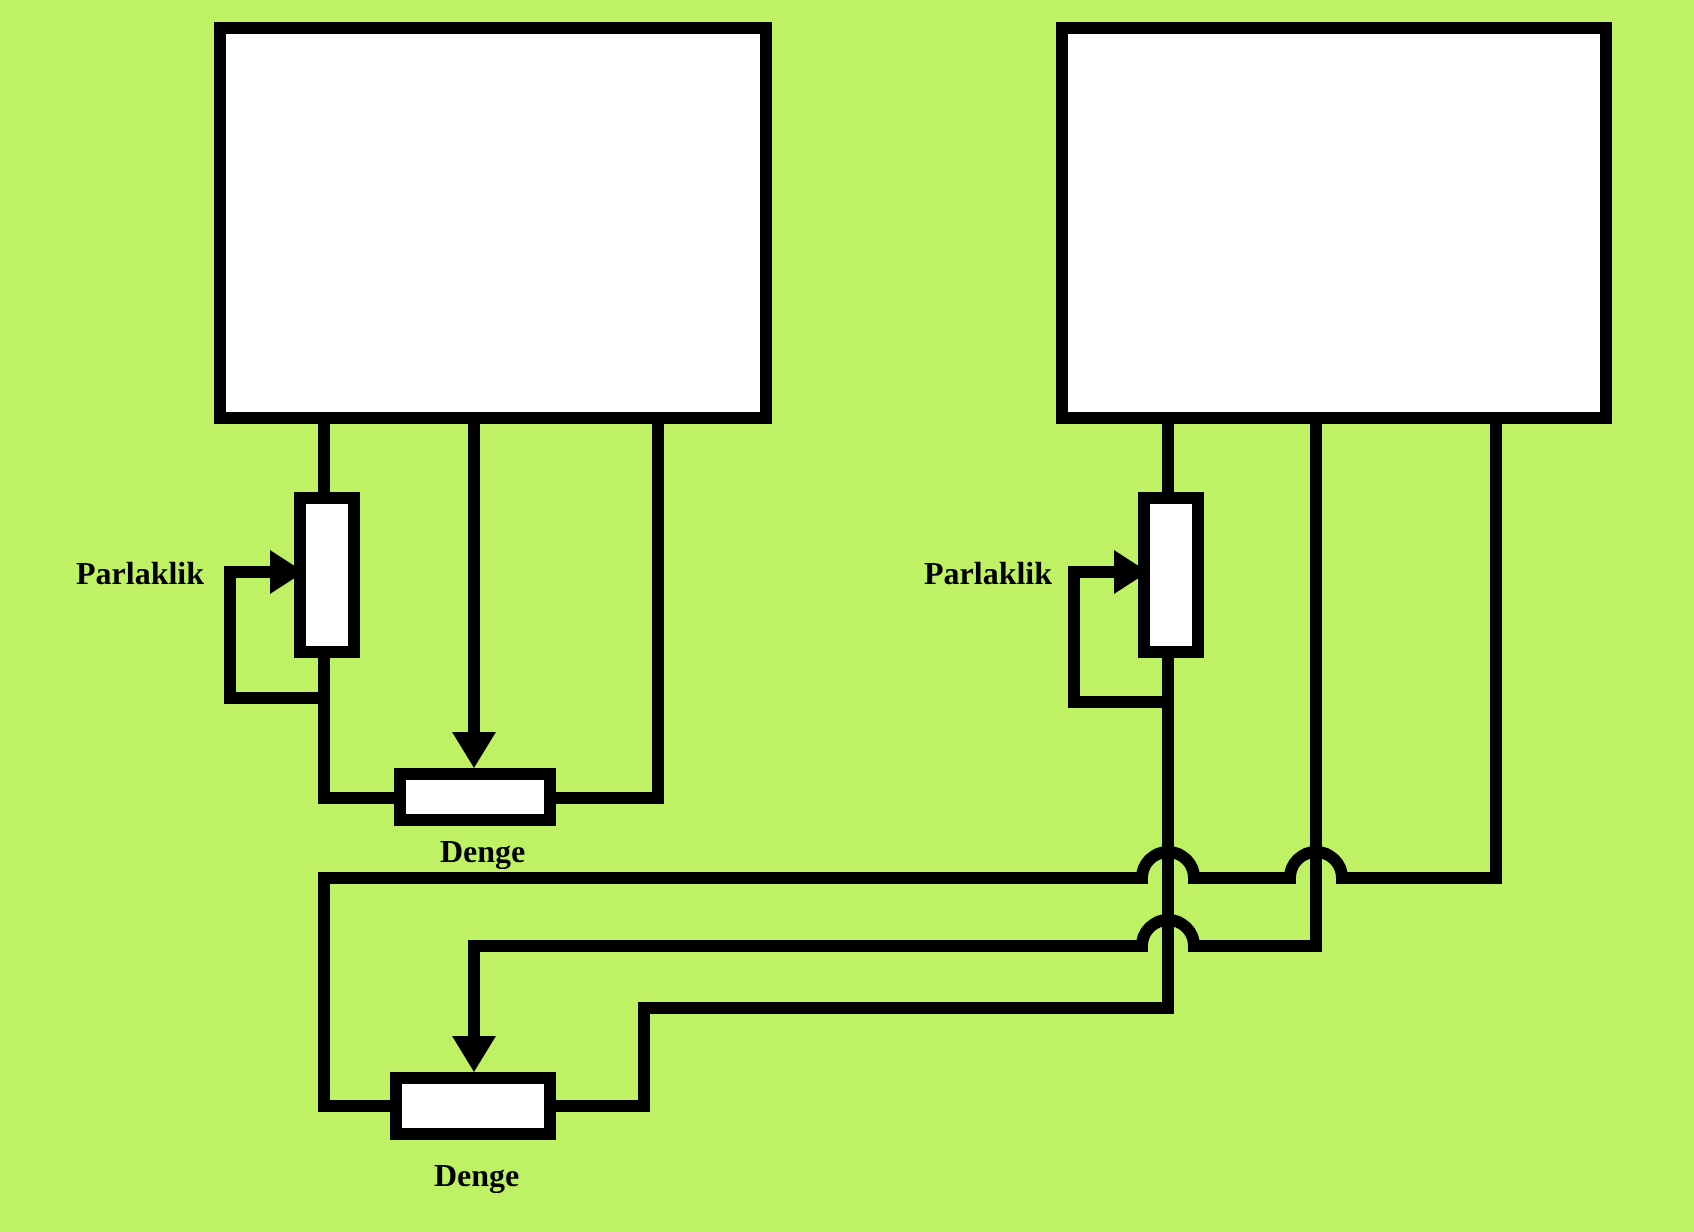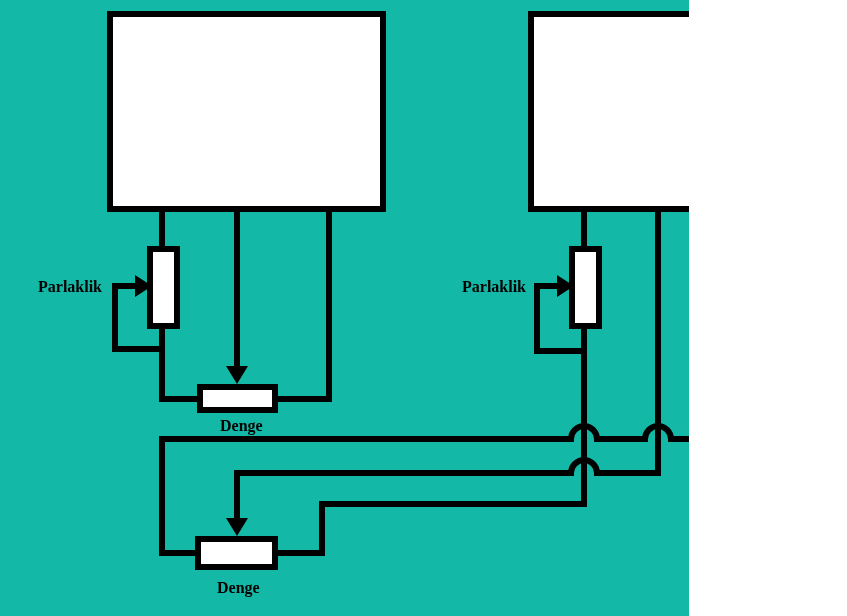--- a/index.html
+++ b/index.html
@@ -2,23 +2,23 @@
 <html><head>
 <meta charset="utf-8">
 <style>
   html, body {
     margin: 0;
     padding: 0;
     background: #ffffff;
   }
   .stage {
     position: relative;
-    width: 689px;
+    width: 847px;
     height: 616px;
-    background: #14b8a6;
+    background: #bef264;
     overflow: hidden;
   }
   svg.diagram {
     display: block;
     width: 847px;
     height: 616px;
   }
   svg.diagram .wire {
     fill: none;
     stroke: currentColor;

